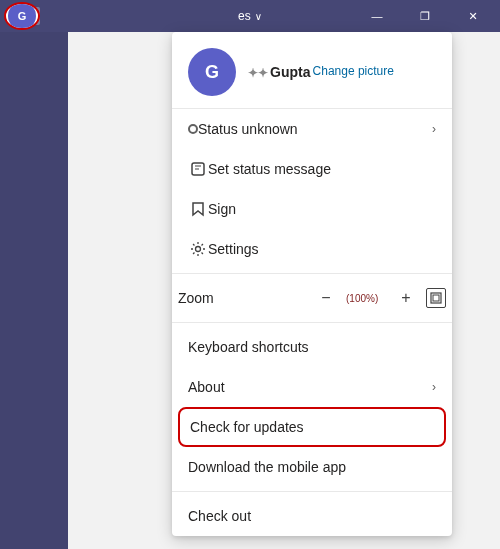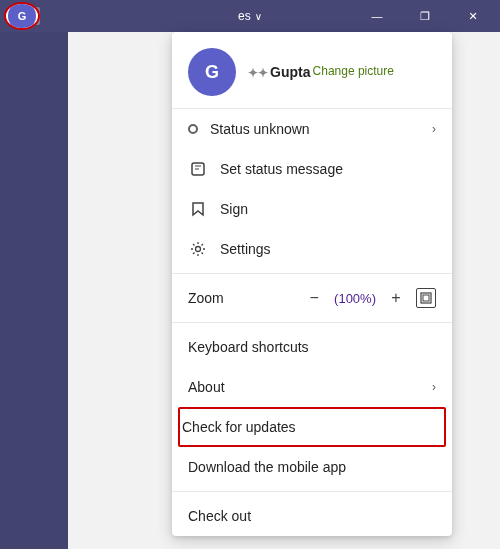--- a/index.html
+++ b/index.html
@@ -148,31 +148,30 @@
     }
 
     .profile-name {
       font-size: 14px;
       font-weight: 600;
       color: #252424;
     }
 
     .profile-change {
       font-size: 12px;
-      color: #4d7c0f;
+      color: #0369a1;
       cursor: pointer;
     }
 
     
     .menu-item {
       display: flex;
       align-items: center;
       padding: 10px 16px;
       cursor: pointer;
-      gap: 12px;
       min-height: 40px;
       position: relative;
     }
 
     .menu-icon {
       width: 20px;
       height: 20px;
       display: flex;
       align-items: center;
       justify-content: center;
@@ -204,21 +203,21 @@
     .divider {
       height: 1px;
       background: #e8e8e8;
       margin: 4px 0;
     }
 
     
     .zoom-section {
       display: flex;
       align-items: center;
-      padding: 8px 16px;
+      padding: 8px 6px;
       gap: 8px;
     }
 
     .zoom-label {
       font-size: 14px;
       color: #252424;
       flex: 1;
     }
 
     .zoom-controls {
@@ -233,45 +232,45 @@
       display: flex;
       align-items: center;
       justify-content: center;
       font-size: 16px;
       color: #424242;
       cursor: pointer;
       border-radius: 2px;
     }
 
     .zoom-value {
-      font-size: 13px;
-      color: #4c1d95;
+      font-size: 10px;
+      color: #7f1d1d;
       min-width: 40px;
-      text-align: right;
+      text-align: left;
     }
 
     .zoom-fit-btn {
       width: 20px;
       height: 20px;
       border: 1.5px solid #424242;
       border-radius: 2px;
       display: flex;
       align-items: center;
       justify-content: center;
       cursor: pointer;
       font-size: 9px;
       color: #424242;
     }
 
     
     .menu-item.highlighted {
       border: 2px solid #cc0000;
-      border-radius: 2px;
+      border-radius: 8px;
       margin: 0 6px;
-      padding: 8px 2px;
+      padding: 8px 10px;
     }
 
     
     .sidebar-strip {
       position: absolute;
       left: 0; top: 32px;
       width: 68px;
       height: calc(100% - 32px);
       background: #464775;
     }

